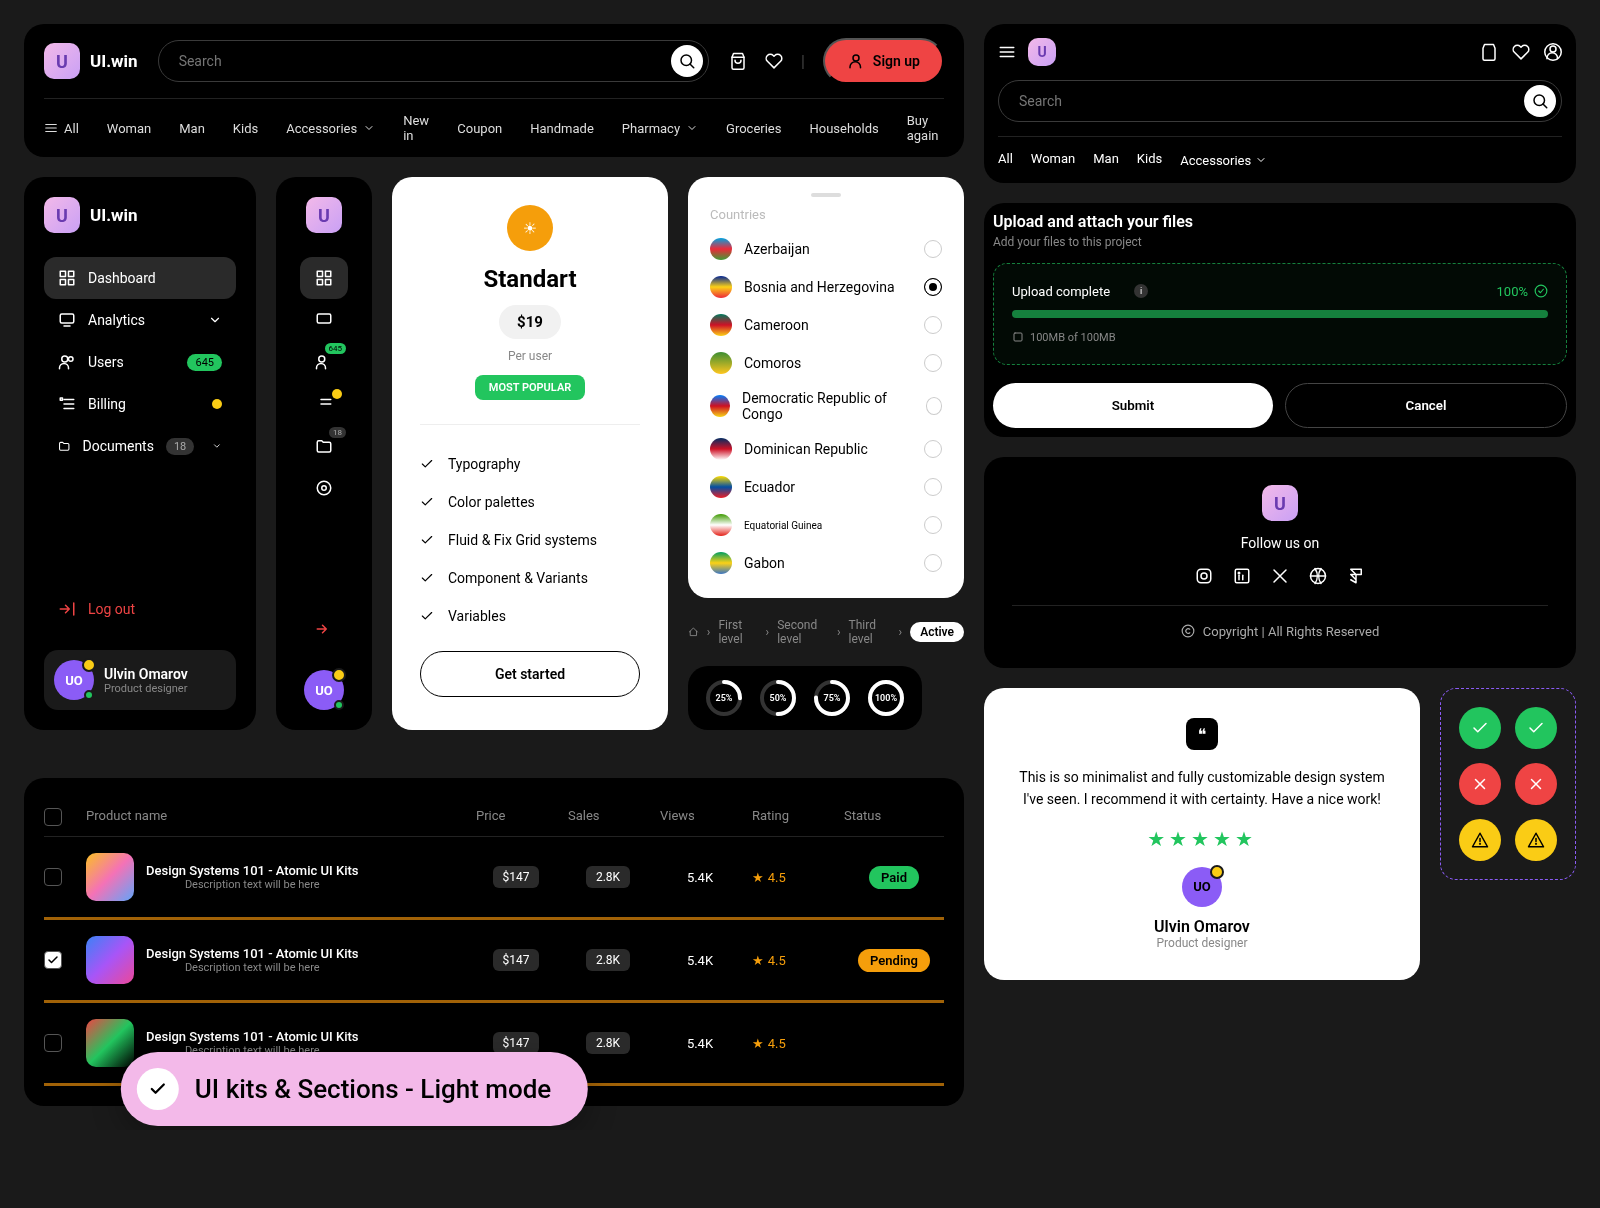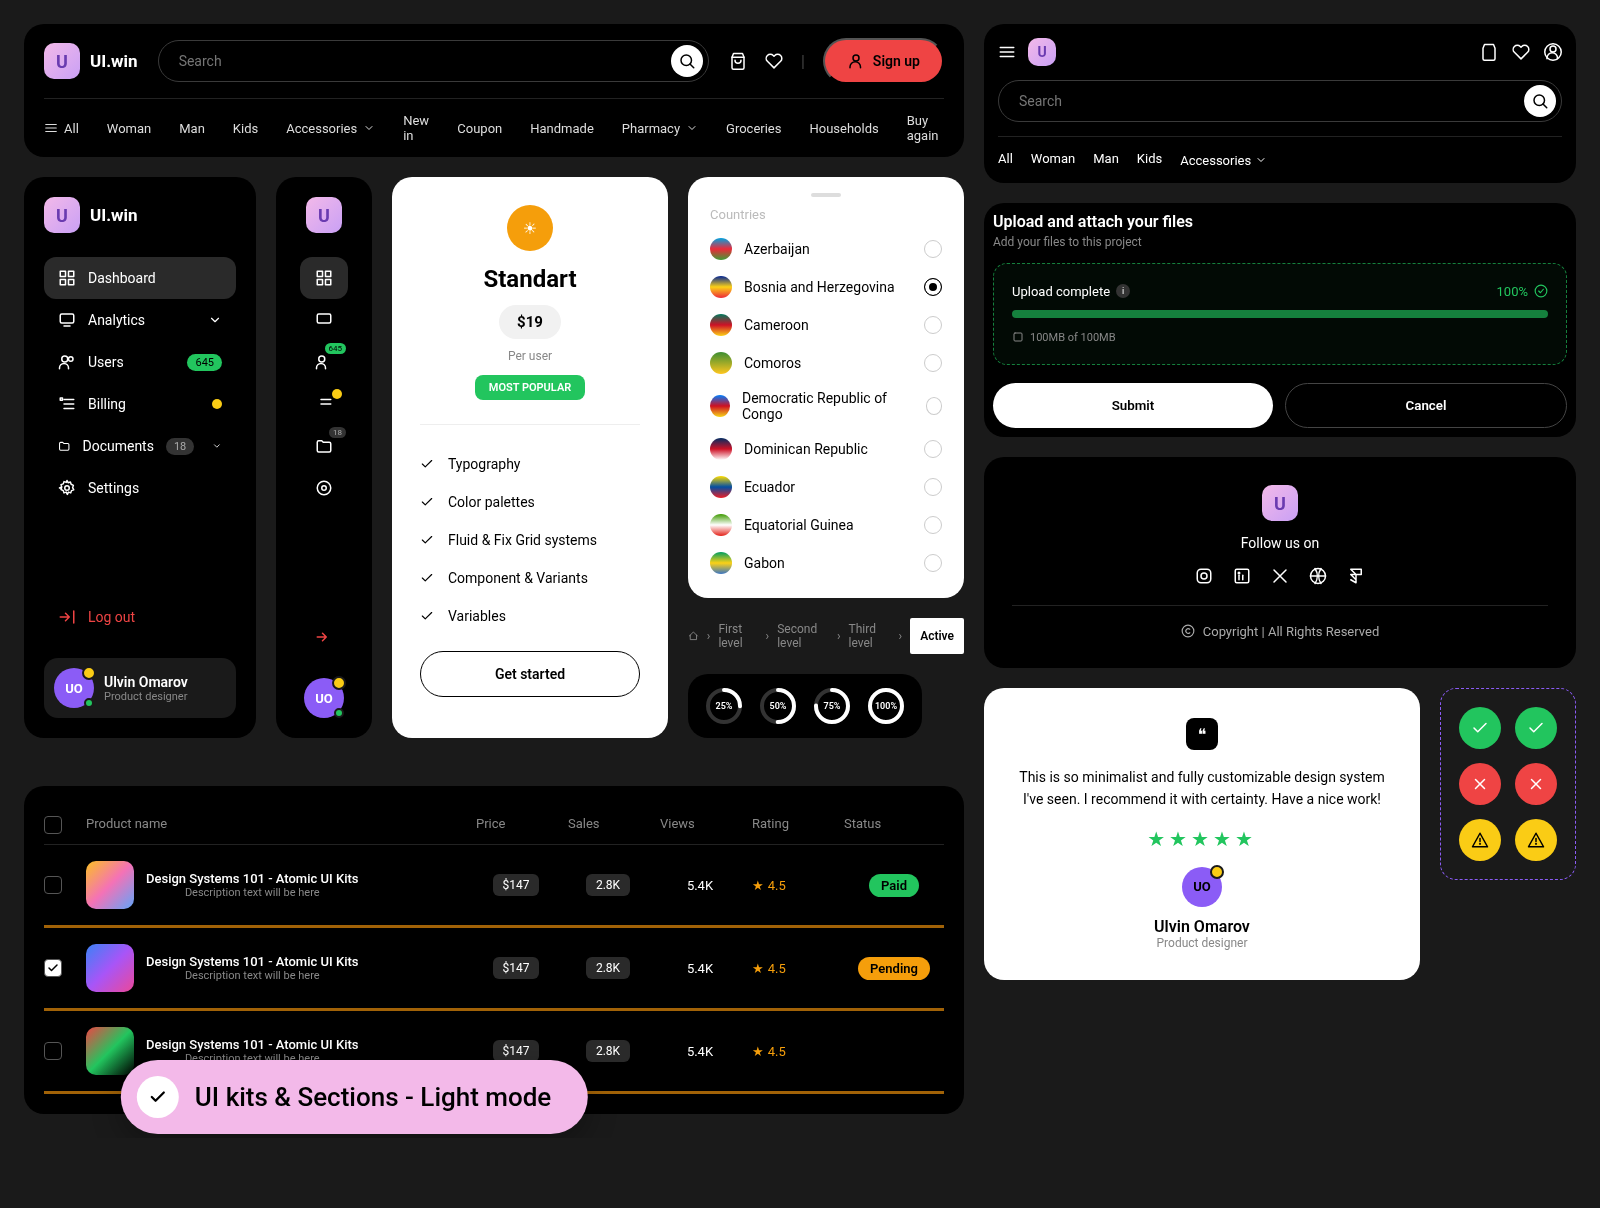--- a/index.html
+++ b/index.html
@@ -62,21 +62,21 @@
 .countries-wrap { display:flex;flex-direction:column;gap:20px; }
 .countries { background:#fff;color:#000;border-radius:20px;padding:16px; }
 .ctry-head { color:#bbb;font-size:13px;margin-bottom:8px;padding:0 6px; }
 .ctry-row { display:flex;align-items:center;gap:12px;padding:8px 6px;cursor:pointer; }
 .flag { width:22px;height:22px;border-radius:50%; }
 .radio { margin-left:auto;width:18px;height:18px;border:1.5px solid #ccc;border-radius:50%; }
 .radio.checked { border-color:#000;background:#000;box-shadow:inset 0 0 0 4px #fff; }
 
 
 .crumb-row { display:flex;align-items:center;gap:8px;font-size:12px;color:#888; }
-.crumb-active { background:#fff;color:#000;padding:11px 10px;border-radius:2px;font-weight:600; }
+.crumb-active { background:#fff;color:#000;padding:3px 10px;border-radius:10px;font-weight:600; }
 
 
 .rings { background:#000;border-radius:20px;padding:12px 16px;display:flex;gap:14px;width:fit-content; }
 .ring { width:40px;height:40px;position:relative; }
 .ring svg { transform:rotate(-90deg); }
 .ring-txt { position:absolute;inset:0;display:flex;align-items:center;justify-content:center;font-size:9px;font-weight:600; }
 
 
 .right-col { display:flex;flex-direction:column;gap:20px; }
 
@@ -244,27 +244,20 @@
         <div class="sb-item">
             <svg class="ico" viewBox="0 0 24 24">
               <path d="M3 7a2 2 0 012-2h4l2 2h8a2 2 0 012 2v9a2 2 0 01-2 2H5a2 2 0 01-2-2V7z"></path>
             </svg>
             <span>Documents</span>
             <span class="sb-badge badge-gray">18</span>
             <svg class="ico" viewBox="0 0 24 24" style="width:14px;margin-left:6px">
               <polyline points="6 9 12 15 18 9"></polyline>
             </svg>
           </div>
-        <div class="sb-item">
-            <svg class="ico" viewBox="0 0 24 24">
-              <circle cx="12" cy="12" r="3"></circle>
-              <path d="M12 2l1.5 3 3-1 1 3 3 1.5-1 3 1.5 3-3 1-1 3-3-1-1.5 3-1.5-3-3 1-1-3-3-1.5 1-3L2 12l3-1.5-1-3 3-1 1-3 3 1z"></path>
-            </svg>
-            <span>Settings</span>
-          </div>
         <div class="sb-item sb-logout">
             <svg class="ico" viewBox="0 0 24 24">
               <path d="M10 17l5-5-5-5M15 12H3M21 4v16"></path>
             </svg>
             <span>Log out</span>
           </div>
         <div class="user-card">
           <div class="avatar">
               <span>UO</span>
               <div class="avatar-crown"></div>
@@ -406,21 +399,21 @@
                 <span style="font-size:14px">Dominican Republic</span>
                 <div class="radio "></div>
               </div>
               <div class="ctry-row">
                 <div class="flag" style="background:linear-gradient(180deg,#ffdd00,#034ea2,#ed1c24)"></div>
                 <span style="font-size:14px">Ecuador</span>
                 <div class="radio "></div>
               </div>
               <div class="ctry-row">
                 <div class="flag" style="background:linear-gradient(180deg,#3e9a00,#ffffff,#e32118)"></div>
-                <span style="font-size:14px">Equatorial Guinea</span>
+                <span style="font-size:10px">Equatorial Guinea</span>
                 <div class="radio "></div>
               </div>
               <div class="ctry-row">
                 <div class="flag" style="background:linear-gradient(180deg,#009e60,#fcd116,#3a75c4)"></div>
                 <span style="font-size:14px">Gabon</span>
                 <div class="radio "></div>
               </div>
             </div>
         </div>
         <div class="crumb-row">
@@ -575,21 +568,21 @@
             </svg>
           </span>
       </div>
     </div>
 
     <div class="upload-card">
       <div style="font-weight:600;font-size:16px">Upload and attach your files</div>
       <div style="font-size:12px;color:#888;margin-top:4px">Add your files to this project</div>
       <div class="upload-box">
         <div style="display:flex;justify-content:space-between;font-size:13px">
-          <span style="display:flex;gap:6px;align-items:center">
+          <span style="display:flex;gap:24px;align-items:center">
               <span>Upload complete</span>
               <span style="background:#333;width:14px;height:14px;border-radius:50%;display:inline-flex;align-items:center;justify-content:center;font-size:9px">i</span>
             </span>
           <span style="display:flex;gap:6px;align-items:center;color:#22c55e">
               <span>100%</span>
               <svg class="ico" viewBox="0 0 24 24" style="width:14px;stroke:#22c55e">
                 <circle cx="12" cy="12" r="10"></circle>
                 <polyline points="8 12 11 15 16 9"></polyline>
               </svg>
             </span>

